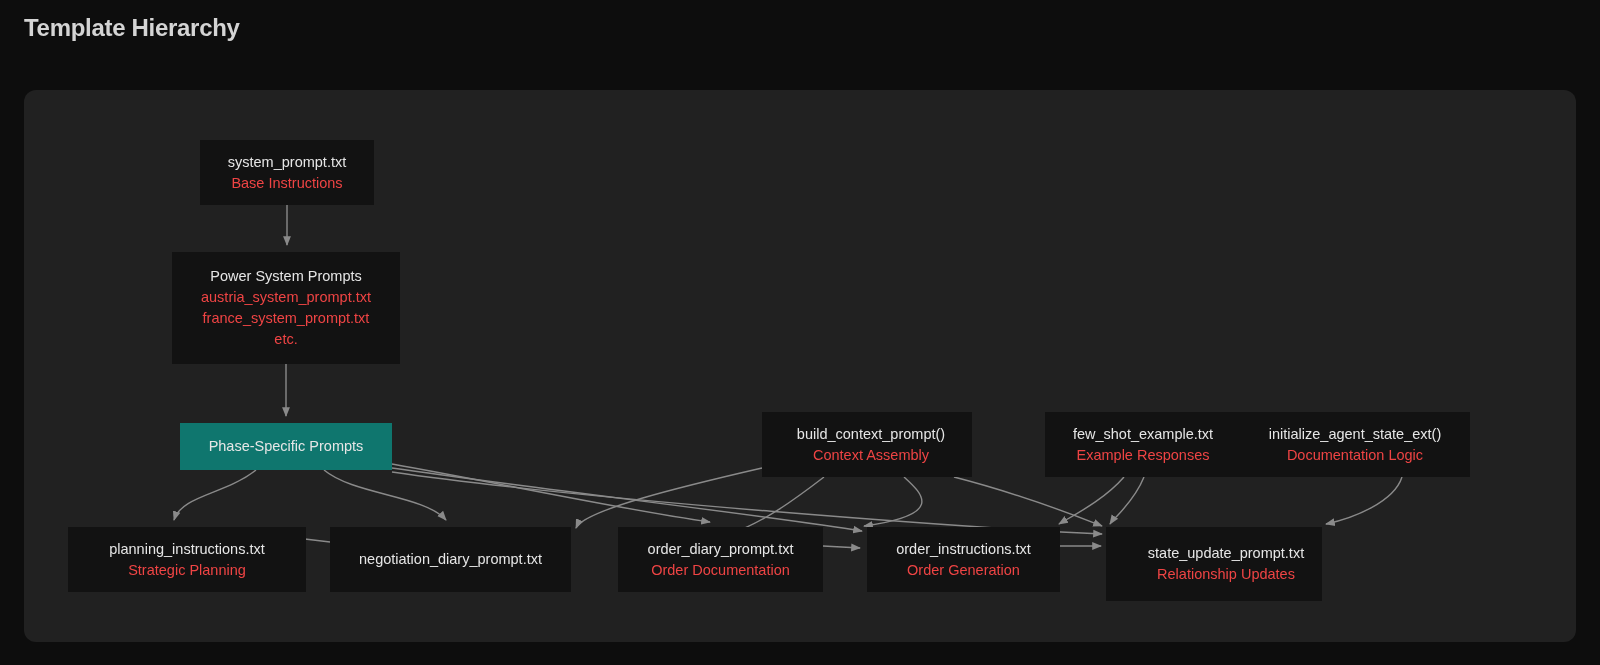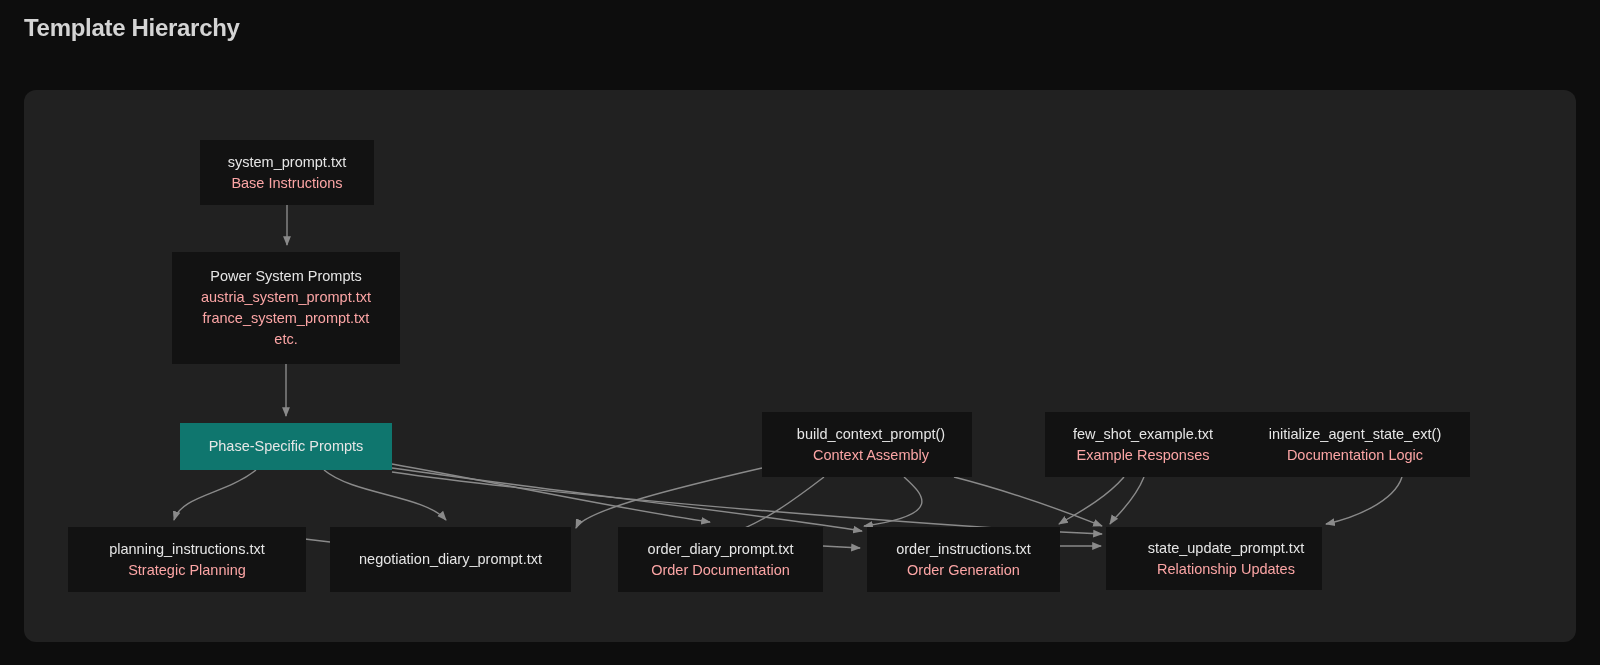--- a/index.html
+++ b/index.html
@@ -51,21 +51,21 @@
   }
   .node-line {
     color: #e6e6e6;
     font-size: 14.5px;
     line-height: 21px;
     text-align: center;
     white-space: pre-wrap;
     word-break: break-all;
   }
   .node-line.sub {
-    color: #fca5a5;
+    color: #ef4444;
   }
 </style>
 </head>
 <body>
 
 <div id="page-title">Template Hierarchy</div>
 
 <div id="diagram-card">
   <svg id="edge-layer" viewBox="0 0 1552 552">
     <defs>
@@ -127,18 +127,18 @@
         <div class="node-line">negotiation_diary_prompt.txt</div>
       </div>
       <div class="node" style="left: 594px; top: 437px; width: 205px; height: 65px; background: rgb(18, 18, 18);">
         <div class="node-line">order_diary_prompt.txt</div>
         <div class="node-line sub">Order Documentation</div>
       </div>
       <div class="node" style="left: 843px; top: 437px; width: 193px; height: 65px; background: rgb(18, 18, 18);">
         <div class="node-line">order_instructions.txt</div>
         <div class="node-line sub">Order Generation</div>
       </div>
-      <div class="node" style="left: 1082px; top: 437px; width: 216px; height: 63px; background: rgb(18, 18, 18); padding-left: 24px;">
+      <div class="node" style="left: 1082px; top: 437px; width: 216px; height: 74px; background: rgb(18, 18, 18); padding-left: 24px;">
         <div class="node-line">state_update_prompt.txt</div>
         <div class="node-line sub">Relationship Updates</div>
       </div>
     </div>
 </div>
 
 </body></html>

